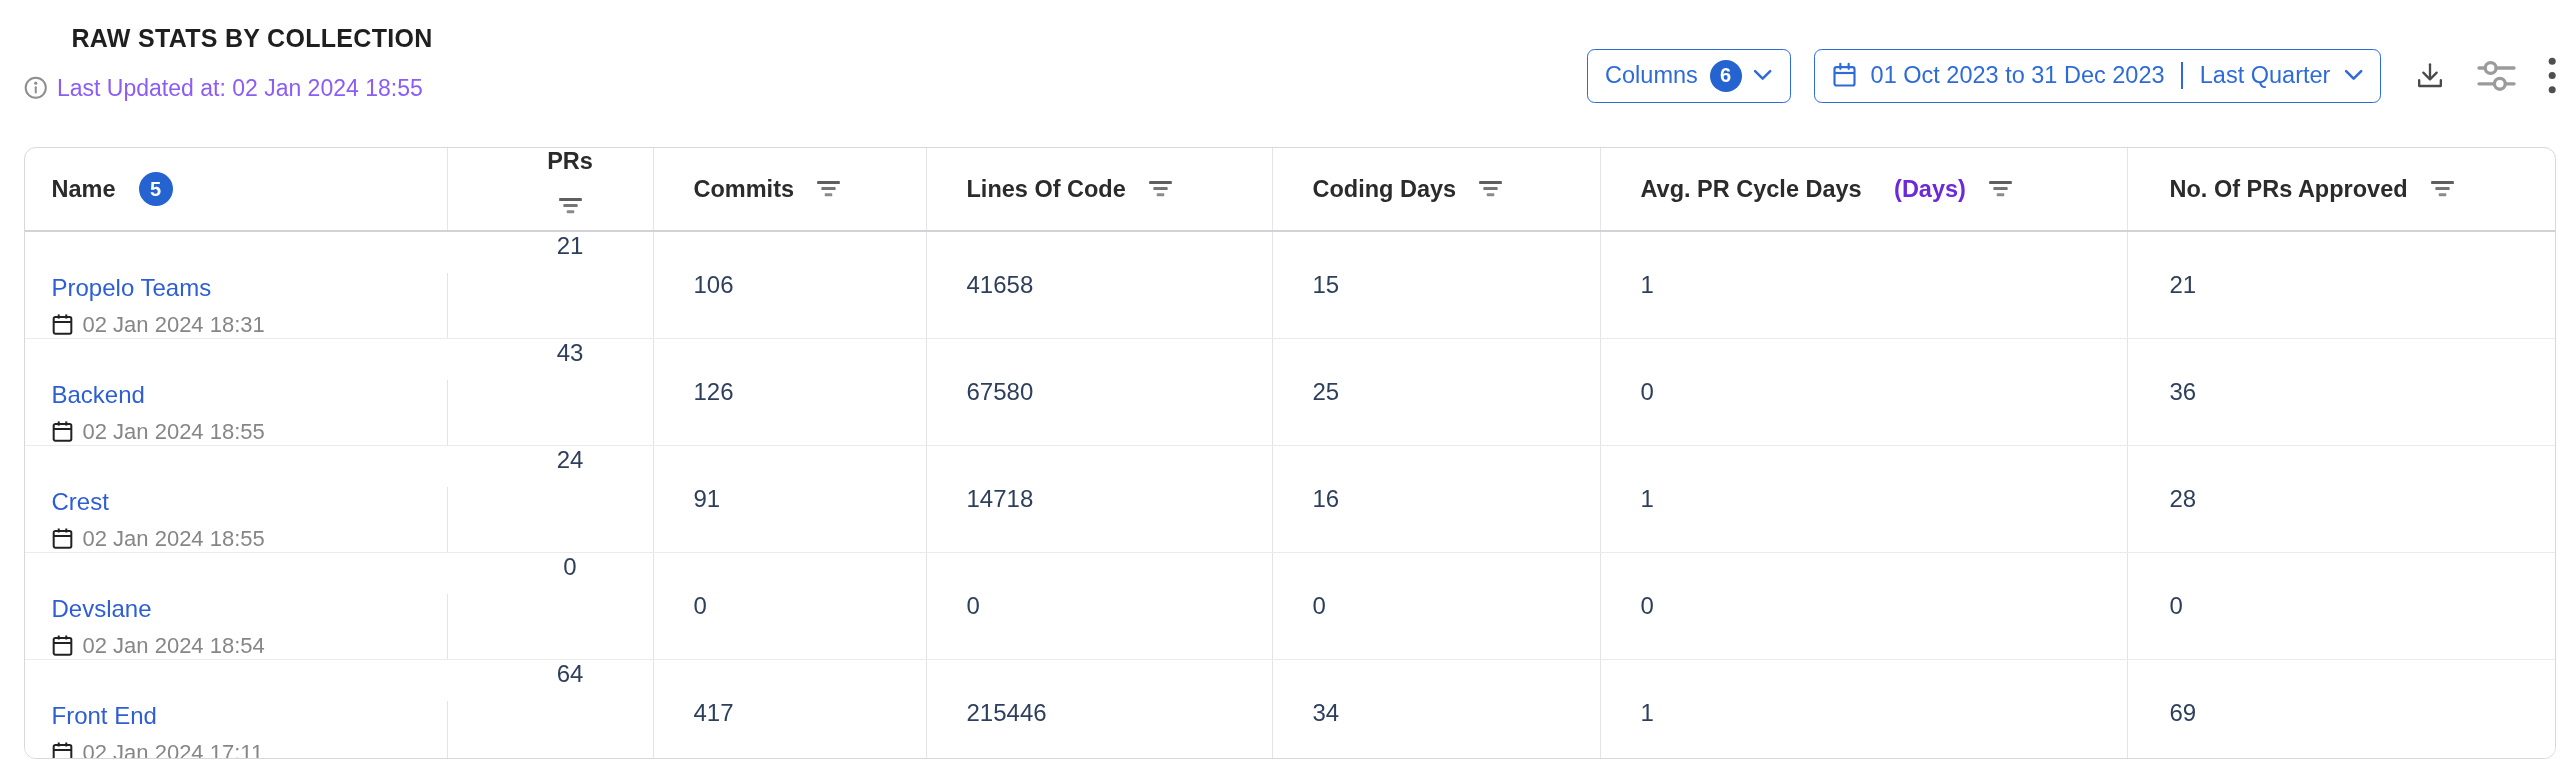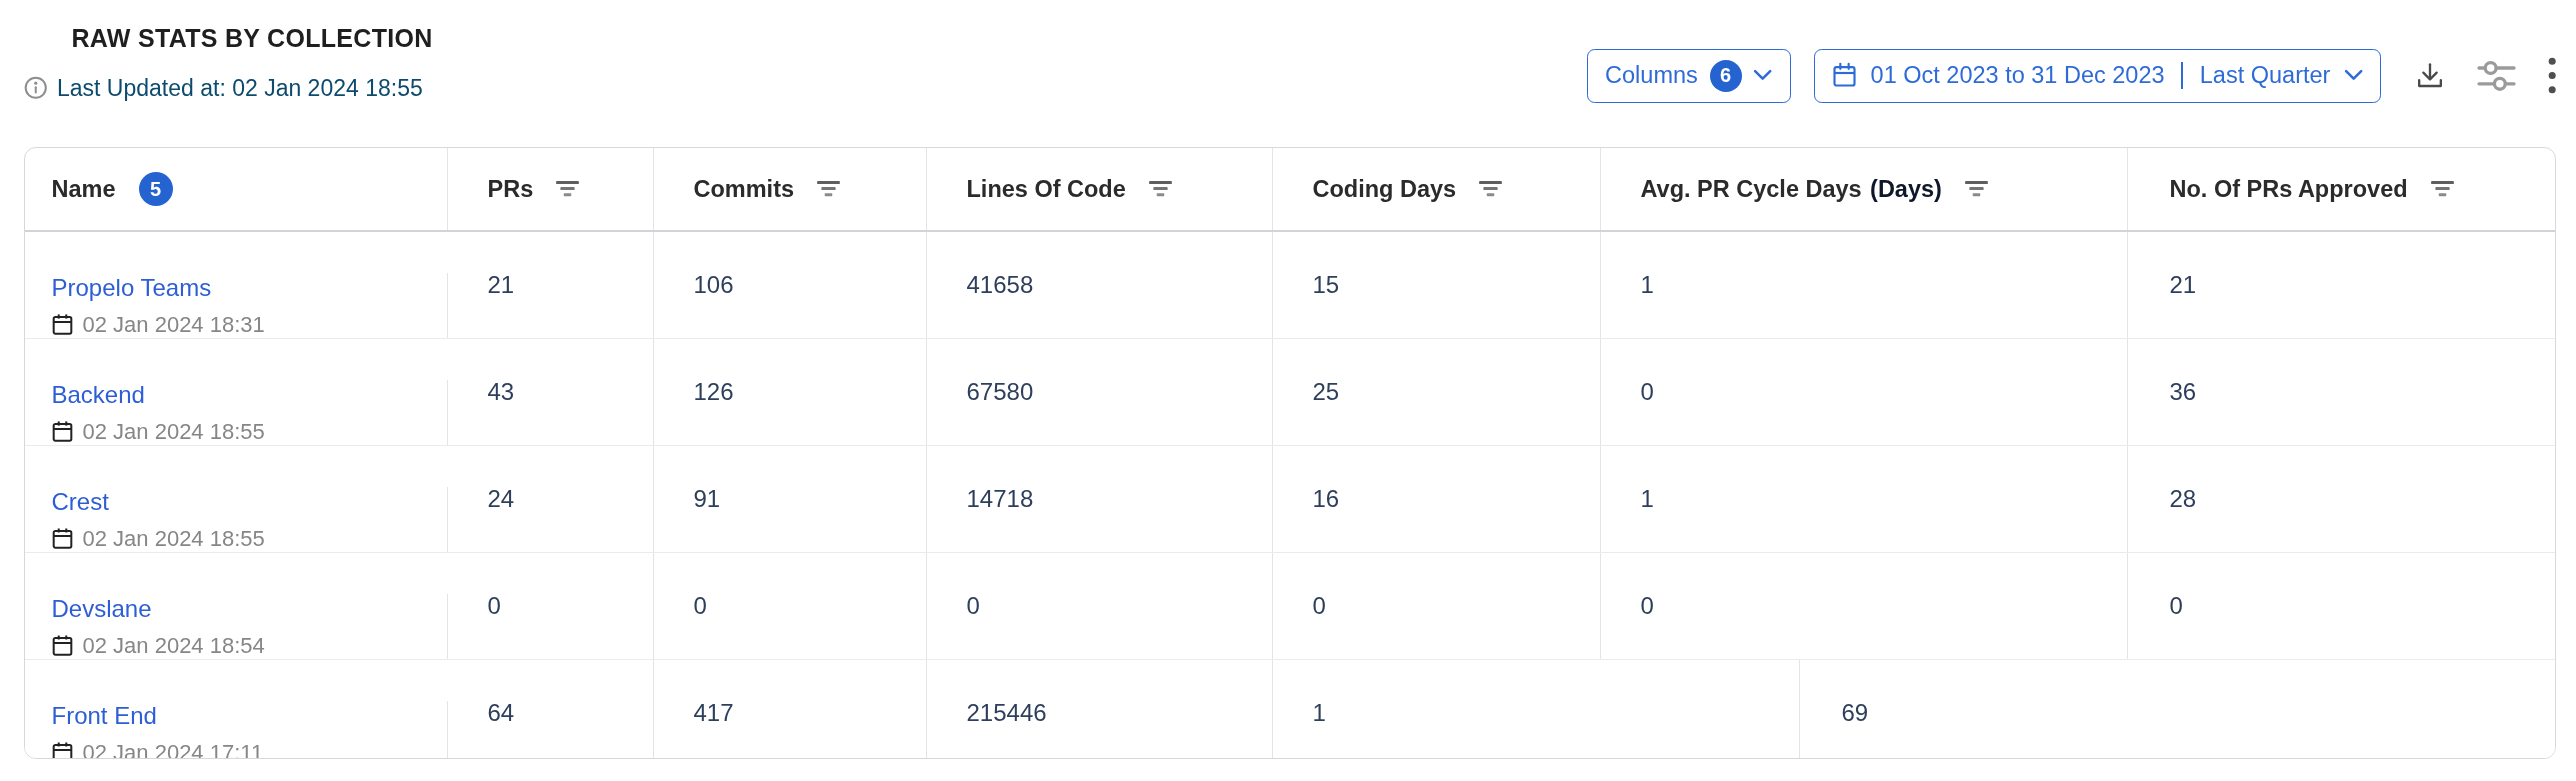--- a/index.html
+++ b/index.html
@@ -6,40 +6,40 @@
   body{
     width:2576px;height:781px;background:#ffffff;
     font-family:"Liberation Sans",sans-serif;overflow:hidden;
   }
   .page{position:relative;width:2576px;height:781px;background:#fff;}
 
   
   .topbar{position:absolute;left:23.5px;right:20px;top:23.5px;display:flex;justify-content:space-between;align-items:flex-start;}
   .title-block{display:flex;flex-direction:column;}
   .page-title{font-size:25px;font-weight:700;color:#1f1f1f;letter-spacing:0.3px;margin-left:48px;}
-  .updated-line{margin-top:22px;display:flex;align-items:center;gap:10px;color:#0c4a6e;font-size:23px;font-weight:500;}
+  .updated-line{margin-top:22px;display:flex;align-items:center;gap:10px;color:#8b5cf6;font-size:23px;font-weight:500;}
 
   .controls{display:flex;align-items:center;gap:23.5px;margin-top:25px;margin-left:28px;}
   .btn{display:flex;align-items:center;height:54px;box-sizing:border-box;border:1.7px solid #2e6bd8;border-radius:7.6px;color:#2e6bd8;font-size:23.5px;background:#fff;cursor:pointer;}
   .columns-btn{padding:0 17px;gap:11.8px;}
   .count-badge{min-width:32px;height:32px;padding:0 5px;box-sizing:border-box;border-radius:16px;background:#2563d0;color:#fff;font-size:20px;font-weight:600;display:flex;align-items:center;justify-content:center;}
   .date-btn{padding:0 17px;gap:13.4px;}
   .v-divider{width:1.7px;height:27px;background:#2e6bd8;margin:0 3.4px;}
   .icon-group{display:flex;align-items:center;gap:32px;margin-left:10px;}
   .icon-btn{background:none;border:none;padding:0;cursor:pointer;display:flex;align-items:center;justify-content:center;}
 
   
   .table{position:absolute;left:23.5px;right:20px;top:147px;bottom:22px;border:1.7px solid #d8d8dc;border-radius:11.8px;overflow:hidden;background:#fff;box-sizing:border-box;}
   .thead{display:flex;height:84px;border-bottom:2.5px solid #d2d2d8;box-sizing:border-box;}
   .tr{display:flex;height:107px;border-bottom:1.7px solid #ebebef;box-sizing:border-box;background:#fff;}
   .th,.td{box-sizing:border-box;border-right:0.8px solid #e3e3e8;display:flex;align-items:center;}
   .th{font-weight:700;color:#2b2b2b;font-size:23.5px;gap:23px;}
-  .th-suffix{color:#0f172a;font-weight:700;}
+  .th-suffix{color:#6d28d9;font-weight:700;margin-left:24px;}
   .col-name{width:423px;padding-left:27px;}
-  .col-prs{width:206px;padding-left:40px;}
+  .col-prs{width:206px;padding-left:40px;flex-direction:column;}
   .col-commits{width:273px;padding-left:40px;}
   .col-loc{width:346px;padding-left:40px;}
   .col-days{width:328px;padding-left:40px;}
   .col-avg{width:527px;padding-left:40px;}
   .col-approved{flex:1;padding-left:42px;border-right:none;}
   .num{font-size:24px;color:#2e3f5c;}
   .name-cell{flex-direction:column;align-items:flex-start;justify-content:center;gap:10px;margin-top:41px;}
   .name-link{color:#2d5ed6;font-size:24px;text-decoration:none;cursor:pointer;}
   .updated{display:flex;align-items:center;gap:10px;color:#868686;font-size:22px;}
   .filter-icon{display:flex;align-items:center;}
@@ -302,19 +302,20 @@
                 <line x1="8" y1="1.5" x2="8" y2="6.5" stroke="#222" stroke-width="2.4"></line>
                 <line x1="17" y1="1.5" x2="17" y2="6.5" stroke="#222" stroke-width="2.4"></line>
               </svg>
           </span>
           <span>02 Jan 2024 17:11</span>
         </div>
       </div>
       <div class="td col-prs num">64</div>
       <div class="td col-commits num">417</div>
       <div class="td col-loc num">215446</div>
+      <div class="td col-days num">34</div>
       <div class="td col-avg num">1</div>
       <div class="td col-approved num">69</div>
     </div>
 
   </div>
 </div>
 
 
 </body></html>

